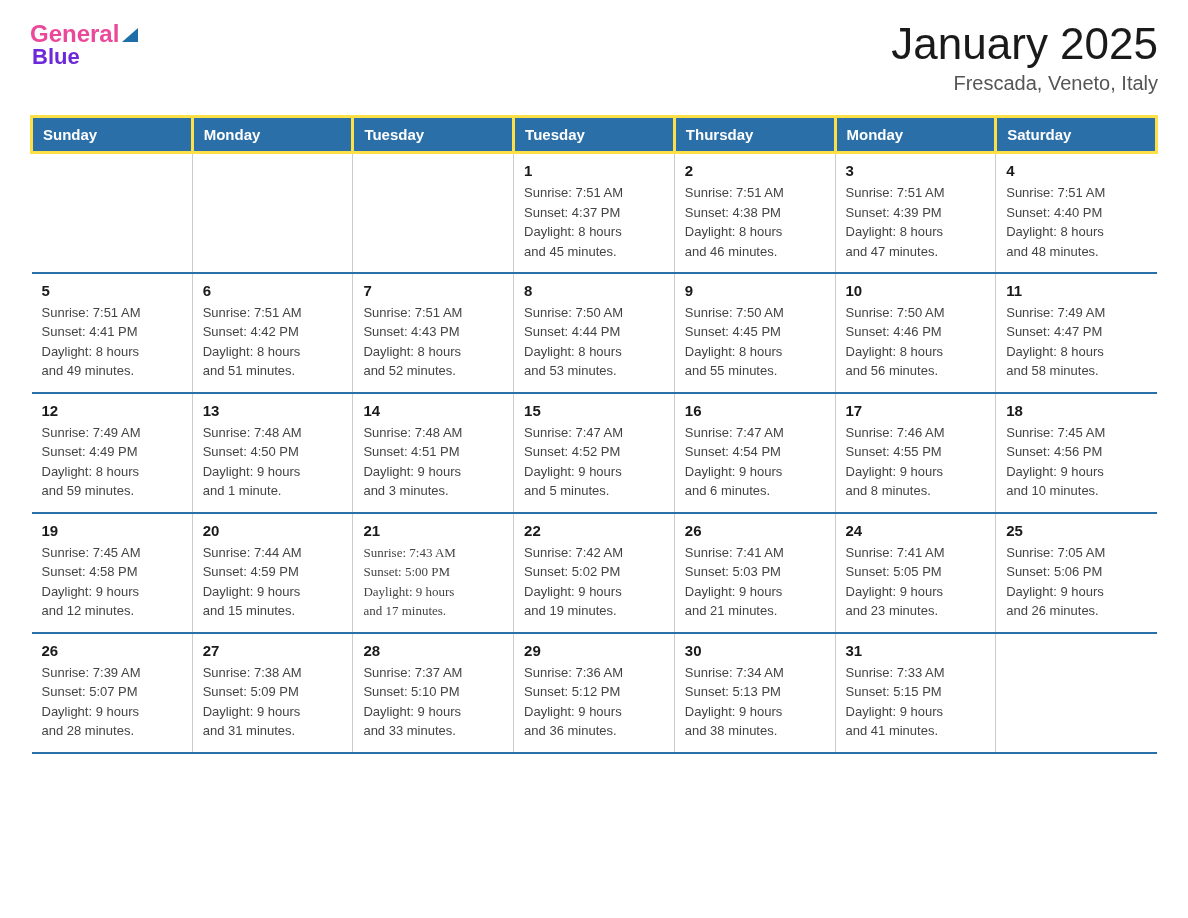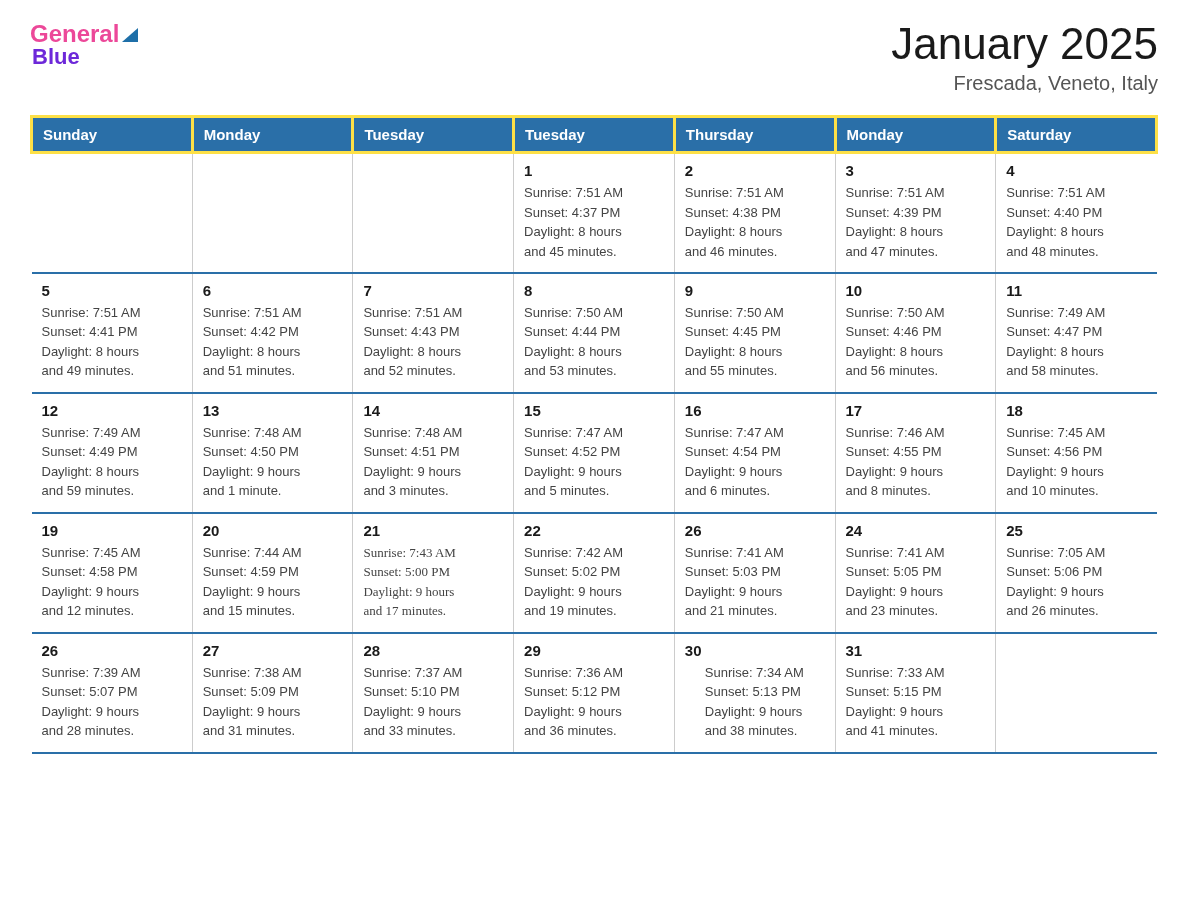--- a/index.html
+++ b/index.html
@@ -337,21 +337,21 @@
         </td>
         <td>
           <span class="day-num">29</span>
           <div class="day-info" style="white-space: pre-line;">Sunrise: 7:36 AM
 Sunset: 5:12 PM
 Daylight: 9 hours
 and 36 minutes.</div>
         </td>
         <td>
           <span class="day-num">30</span>
-          <div class="day-info" style="white-space: pre-line; margin-left: 20px;">Sunrise: 7:34 AM
+          <div class="day-info" style="white-space: pre-line;">Sunrise: 7:34 AM
 Sunset: 5:13 PM
 Daylight: 9 hours
 and 38 minutes.</div>
         </td>
         <td>
           <span class="day-num">31</span>
           <div class="day-info" style="white-space: pre-line;">Sunrise: 7:33 AM
 Sunset: 5:15 PM
 Daylight: 9 hours
 and 41 minutes.</div>

